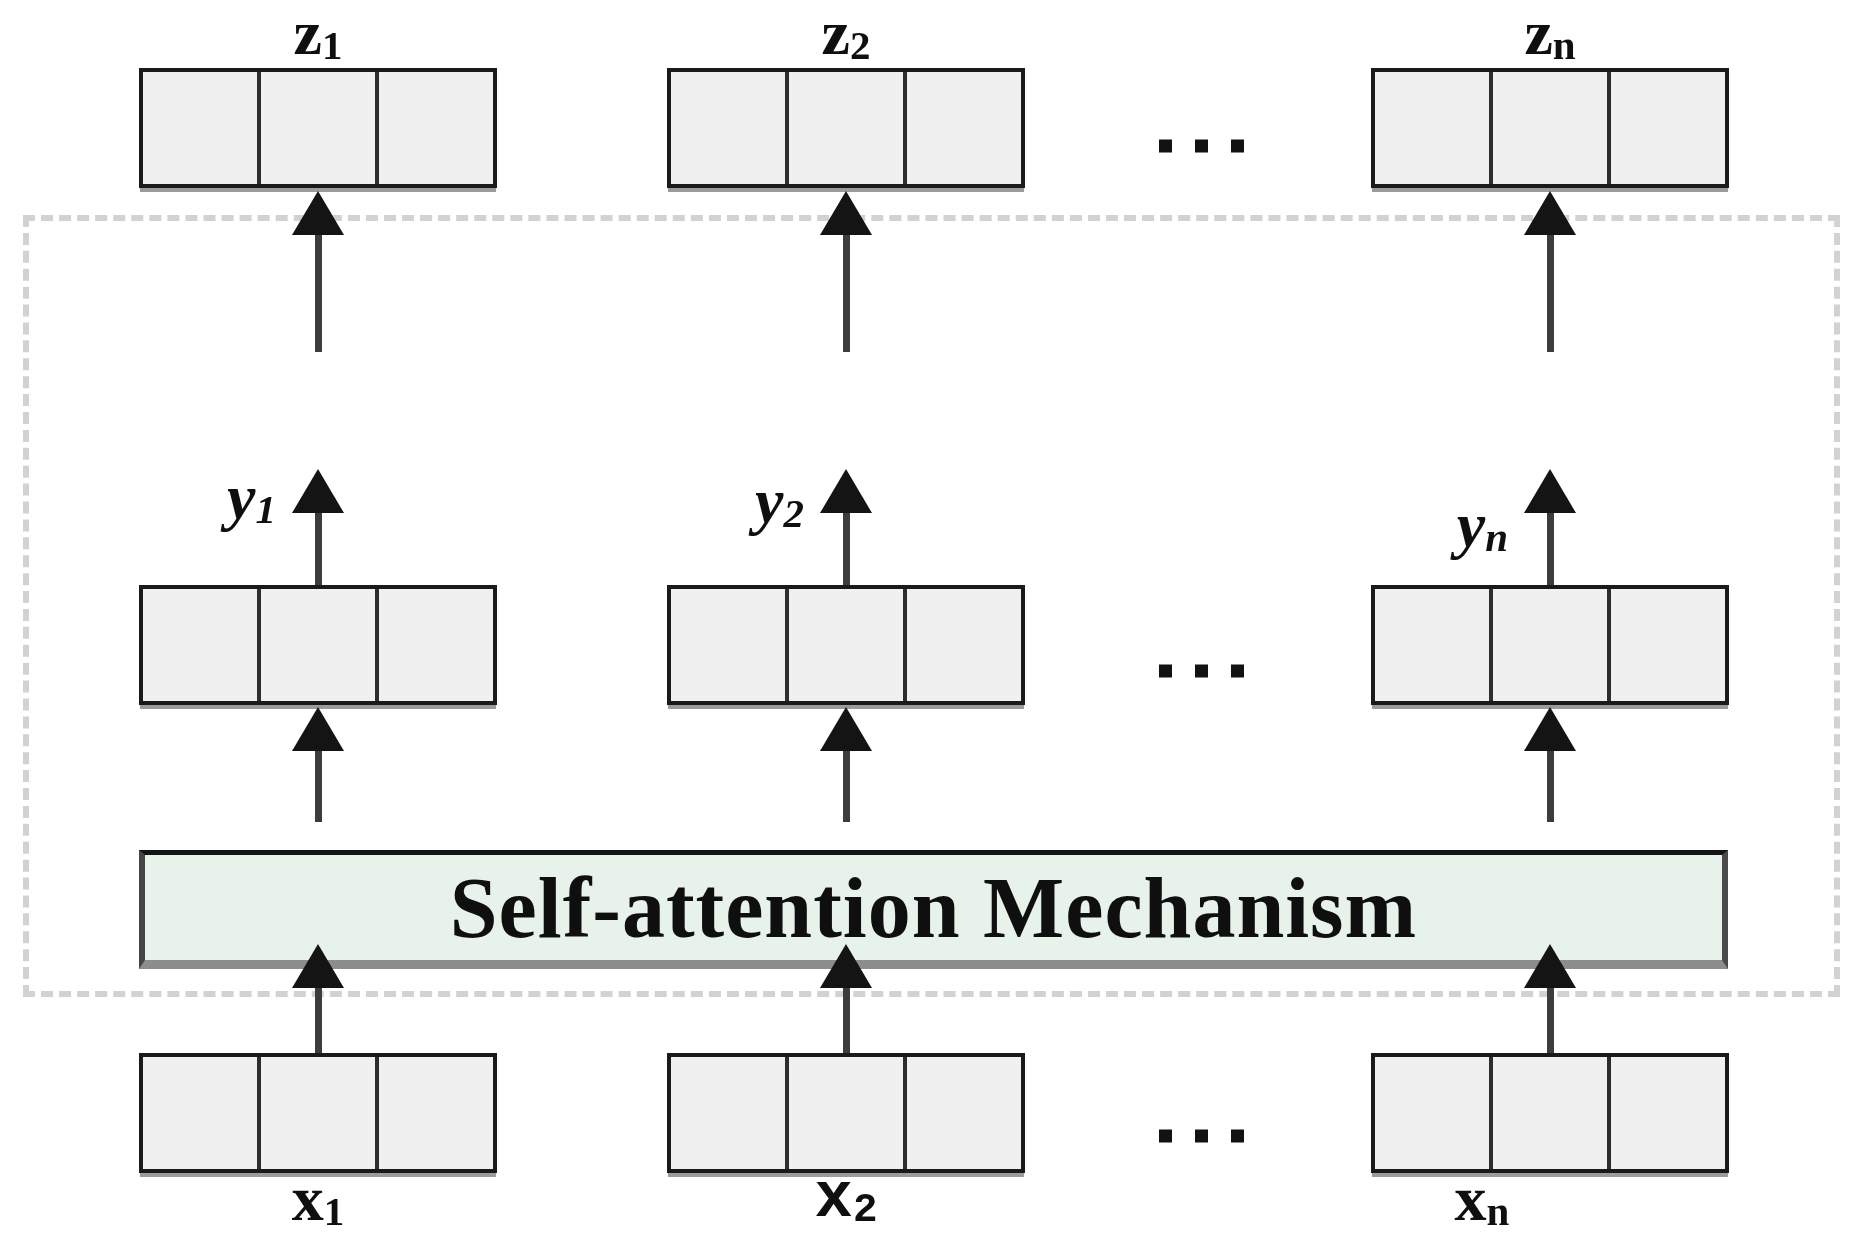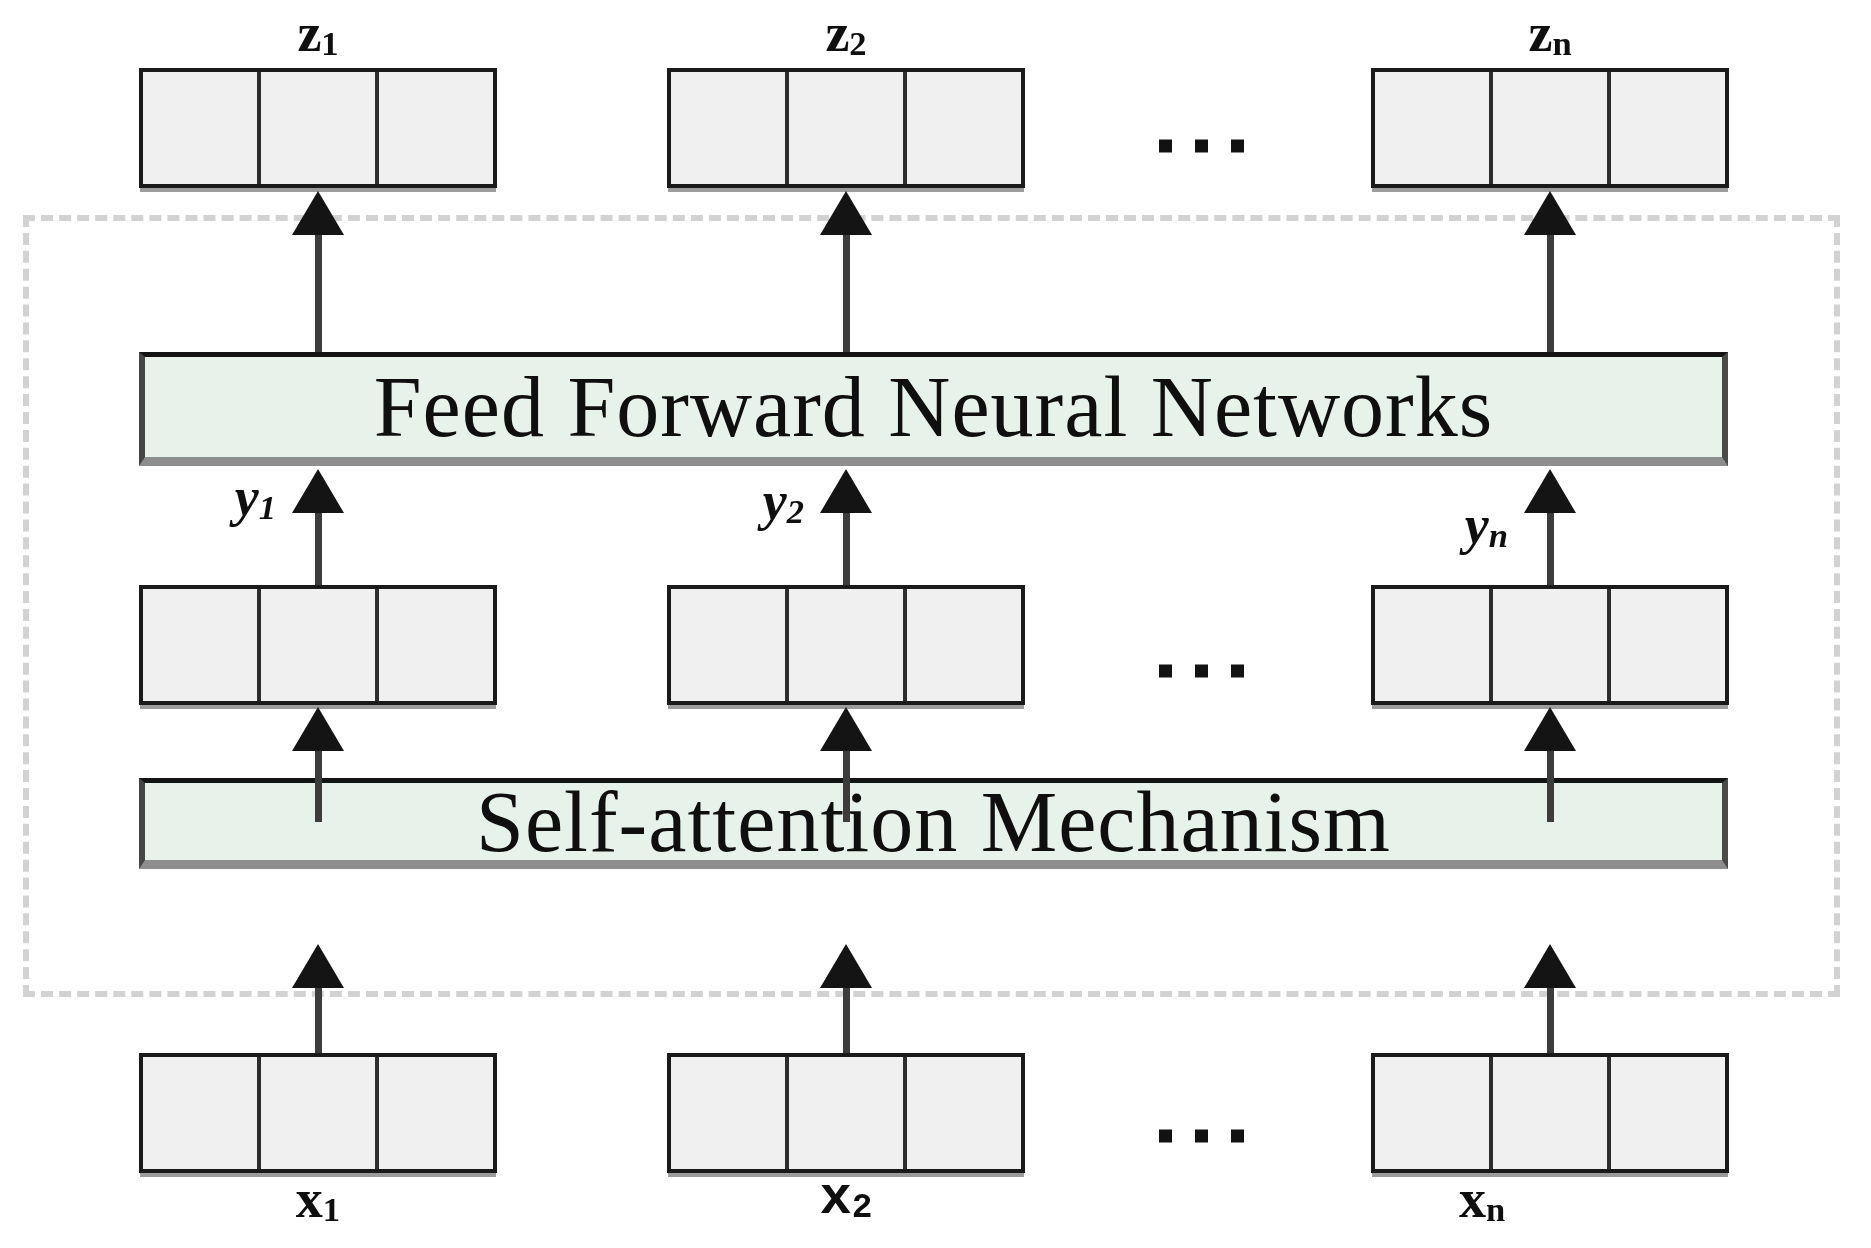--- a/index.html
+++ b/index.html
@@ -41,21 +41,21 @@
     border-bottom: 9px solid #8d8d8d;
     display: flex;
     align-items: center;
     justify-content: center;
     font-size: 86px;
     color: var(--text);
     z-index: 3;
     letter-spacing: 1px;
   }
   .bar-ffn { top: 352px; height: 114px; }
-  .bar-sa  { top: 778px; height: 91px; }
+  .bar-sa  { top: 850px; height: 119px; font-weight: bold; }
   
   .token-box {
     position: absolute;
     width: 358px; height: 120px;
     box-sizing: border-box;
     border: 4px solid var(--box-border);
     background: var(--box-fill);
     display: flex;
     box-shadow: 0 5px 0 -1px #9b9b9b;
     z-index: 4;
@@ -74,21 +74,21 @@
     width: 0; height: 0;
     border-left: 26px solid transparent;
     border-right: 26px solid transparent;
     border-bottom: 44px solid var(--arrow);
     z-index: 5;
   }
   
   .vec-label {
     position: absolute;
     font-weight: 700;
-    font-size: 54px;
+    font-size: 64px;
     line-height: 66px;
     color: var(--text);
     white-space: nowrap;
     z-index: 6;
   }
   .vec-label sub {
     font-size: 0.64em;
     line-height: 0;
     vertical-align: -0.12em;
     font-weight: 700;
@@ -107,23 +107,20 @@
   .dot { width: 13px; height: 13px; background: #121212; }
   .dots .sr { font-size: 0; width: 0; height: 0; overflow: hidden; }
 </style>
 </head>
 <body>
 
 <div id="canvas">
 
   <div class="encoder-frame"></div>
 
-  <div class="layer-bar bar-ffn">
-    <span>Feed Forward Neural Networks</span>
-  </div>
   <div class="layer-bar bar-sa">
     <span>Self-attention Mechanism</span>
   </div>
 
   <div class="vec-label center-x" style="left:318px; top:0px;"><span>z</span><sub>1</sub></div>
   <div class="vec-label center-x" style="left:846px; top:0px;"><span>z</span><sub>2</sub></div>
   <div class="vec-label center-x" style="left:1550px; top:0px;"><span>z</span><sub>n</sub></div>
 
   <div class="token-box" style="left:139px; top:68px;">
     <div class="token-cell"></div>

